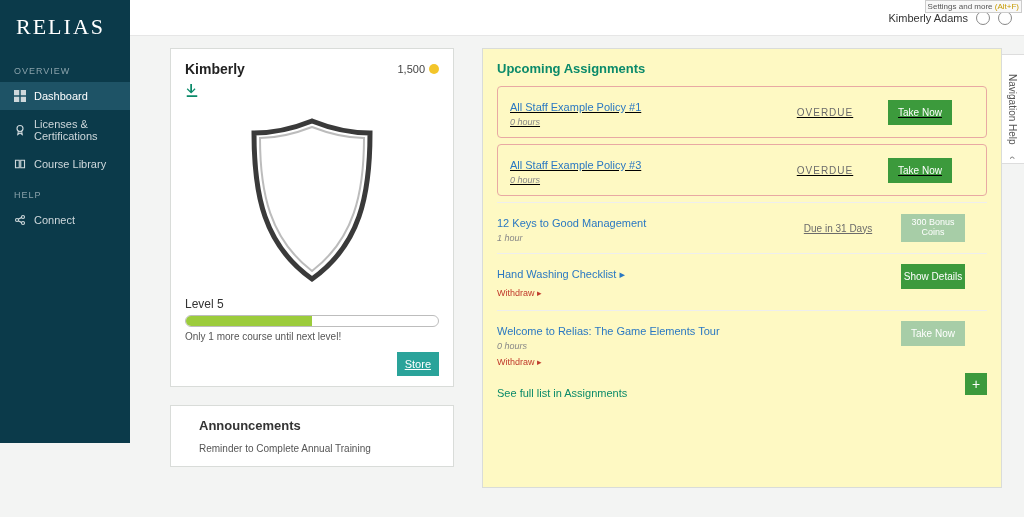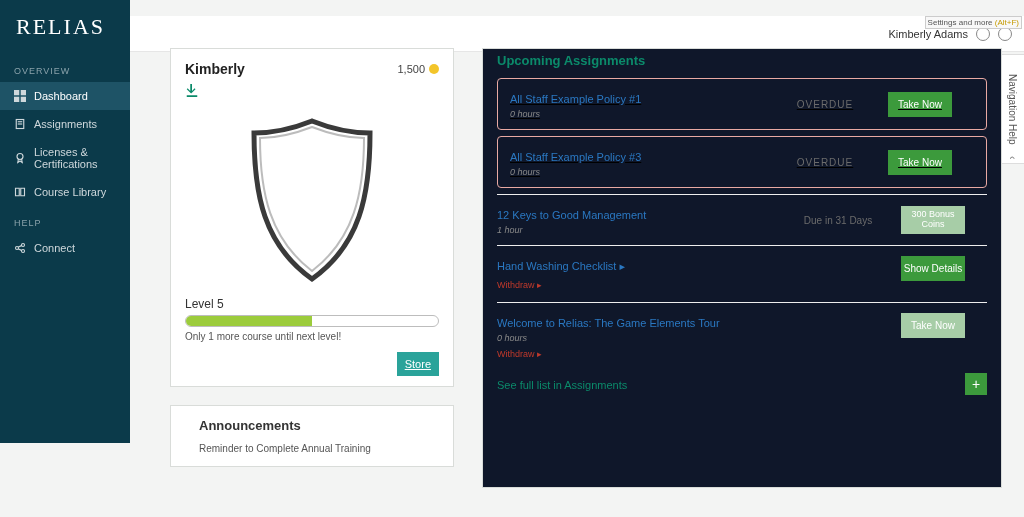--- a/index.html
+++ b/index.html
@@ -7,21 +7,21 @@
 
   
   .sidebar { position: absolute; left: 0; top: 0; width: 130px; height: 443px; background: #0b3a4a; color: #cfd8dc; }
   .brand { color: #fff; font-size: 22px; letter-spacing: 2px; padding: 14px 0 14px 16px; font-family: Georgia, 'Times New Roman', serif; }
   .section-h { font-size: 9px; letter-spacing: 1px; color: #8aa2ab; padding: 12px 0 6px 14px; }
   .nav-item { display: flex; align-items: center; gap: 8px; padding: 8px 10px 8px 14px; font-size: 11px; color: #cfd8dc; cursor: pointer; }
   .nav-item.active { background: #1e5366; color: #fff; }
   .nav-item .ico { width: 12px; height: 12px; display:inline-block; }
 
   
-  .topstrip { position: absolute; left: 130px; right: 0; top: 16px; height: 36px; background: #fff; border-bottom: 1px solid #e6e6e6; display: flex; justify-content: flex-end; align-items: center; padding-right: 12px; gap: 8px; }
+  .topstrip { position: absolute; left: 130px; right: 0; top: 0; height: 36px; background: #fff; border-bottom: 1px solid #e6e6e6; display: flex; justify-content: flex-end; align-items: center; padding-right: 12px; gap: 8px; }
   .user-name { font-size: 11px; color: #333; }
   .circ { width: 14px; height: 14px; border: 1px solid #888; border-radius: 50%; display:inline-block; }
   .settings-hint { position:absolute; right:2px; top:0; font-size:8px; border:1px solid #ccc; background:#f8f8f8; padding:1px 2px; color:#555; }
   .settings-hint .alt { color:#c59a00; }
 
   
   .main { position: absolute; left: 130px; top: 36px; right: 0; bottom: 0; padding: 12px 22px 0 40px; display: flex; gap: 28px; }
   .colL { width: 284px; display: flex; flex-direction: column; gap: 18px; }
   .colR { flex: 1; }
 
@@ -38,29 +38,29 @@
   .prog-inner { height:100%; width:50%; background:#9ccc3c; }
   .level-msg { font-size: 10px; color:#555; margin-top:4px; }
   .store-row { display:flex; justify-content:flex-end; margin-top:10px; }
   .btn-teal { background:#2aa39a; color:#fff; border:none; font-size:11px; padding:6px 8px; cursor:pointer;text-decoration:underline; }
 
   .announce { padding: 12px 28px; }
   .announce-h { font-weight:bold; font-size:13px; color:#333; margin-bottom:10px; }
   .announce-item { font-size: 10px; color:#555; }
 
   
-  .upcoming { background:#0f172a; border:1px solid #d9dcd9; padding: 4px 14px 18px 14px; min-height: 440px; position:relative; }
+  .upcoming { background:#fef9c3; border:1px solid #d9dcd9; padding: 12px 14px 18px 14px; min-height: 440px; position:relative; }
   .up-title { color:#0b8a6a; font-weight:bold; font-size:13px; margin-bottom: 10px; }
   .assign { position:relative; border-top:1px solid #eee; padding:10px 0; display:grid; grid-template-columns: 1fr 110px 86px; align-items:center; gap:8px; }
   .assign.overdue { border:1px solid #e8a9a3; border-radius:4px; padding:10px 12px; margin-bottom:6px;text-decoration:underline; }
   .assign.overdue + .assign.overdue { margin-top: 0; }
   .a-title { color:#2a78c2; font-size:11px; }
   .a-sub { color:#888; font-size:9px; font-style:italic; margin-top:2px; }
   .a-status { text-align:center; font-size:10px; color:#6b6b6b; letter-spacing:1px; }
-  .a-due { text-align:center; font-size:10px; color:#6b6b6b; }
+  .a-due { text-align:center; font-size:10px; color:#6b6b6b;text-decoration:underline; }
   .btn-green { background:#3c9a3c; color:#fff; border:none; font-size:10px; padding:7px 0; width:64px; text-align:center; cursor:pointer; }
   .btn-green.muted { background:#a7cda7; cursor:default; }
   .btn-green.bonus { background:#a7cda7; font-size:9px; line-height:1.1; padding:4px 0; }
   .withdraw { color:#c0392b; font-size:9px; margin-top:6px; display:inline-block; }
   .full-list { color:#0b8a6a; font-size:11px; margin-top:8px; display:inline-block; }
   .plus-fab { position:absolute; right:14px; bottom:92px; width:22px; height:22px; background:#3c9a3c; color:#fff; display:flex; align-items:center; justify-content:center; font-size:14px; cursor:pointer; }
 
   
   .side-tab { position:absolute; right:0; top:54px; width:24px; height:110px; background:#fff; border:1px solid #ddd; border-right:none; display:flex; align-items:center; justify-content:center; }
   .side-tab span { writing-mode: vertical-rl; font-size:10px; color:#555; }
@@ -83,30 +83,20 @@
           <rect x="9" y="0" width="7" height="7"></rect>
           <rect x="0" y="9" width="7" height="7"></rect>
           <rect x="9" y="9" width="7" height="7"></rect>
         </svg>
     </span>
     <span>Dashboard</span>
   </div>
   <div class="nav-item">
     <span class="ico">
       <svg viewBox="0 0 16 16" width="12" height="12" fill="none" stroke="#cfd8dc" stroke-width="1.5">
-          <rect x="3" y="2" width="10" height="12"></rect>
-          <line x1="5" y1="5" x2="11" y2="5"></line>
-          <line x1="5" y1="8" x2="11" y2="8"></line>
-        </svg>
-    </span>
-    <span>Assignments</span>
-  </div>
-  <div class="nav-item">
-    <span class="ico">
-      <svg viewBox="0 0 16 16" width="12" height="12" fill="none" stroke="#cfd8dc" stroke-width="1.5">
           <circle cx="8" cy="6" r="4"></circle>
           <path d="M6 9 L5 14 L8 12 L11 14 L10 9"></path>
         </svg>
     </span>
     <span style="line-height:1.1">Licenses &amp; Certifications</span>
   </div>
   <div class="nav-item">
     <span class="ico">
       <svg viewBox="0 0 16 16" width="12" height="12" fill="none" stroke="#cfd8dc" stroke-width="1.5">
           <path d="M2 3 h5 v10 h-5z M9 3 h5 v10 h-5z"></path>

